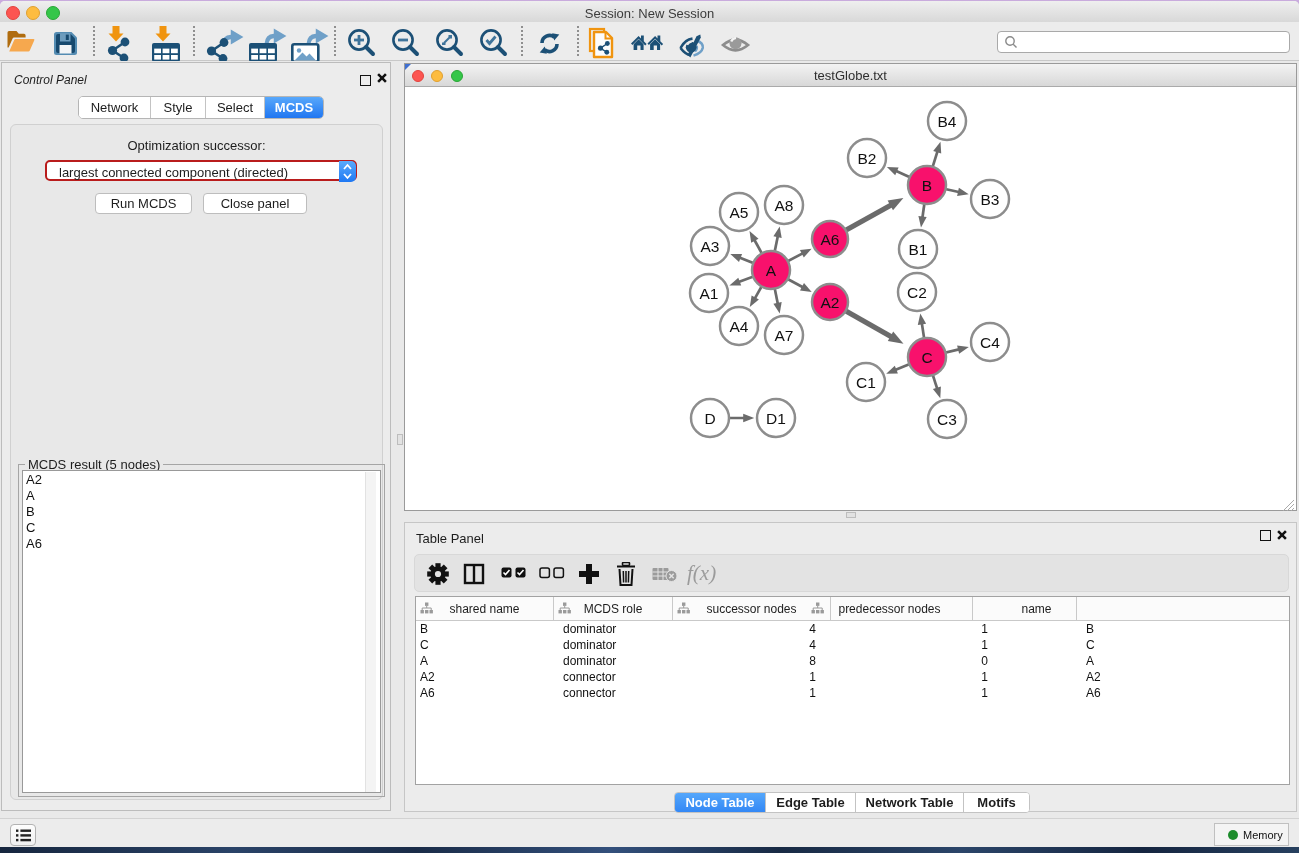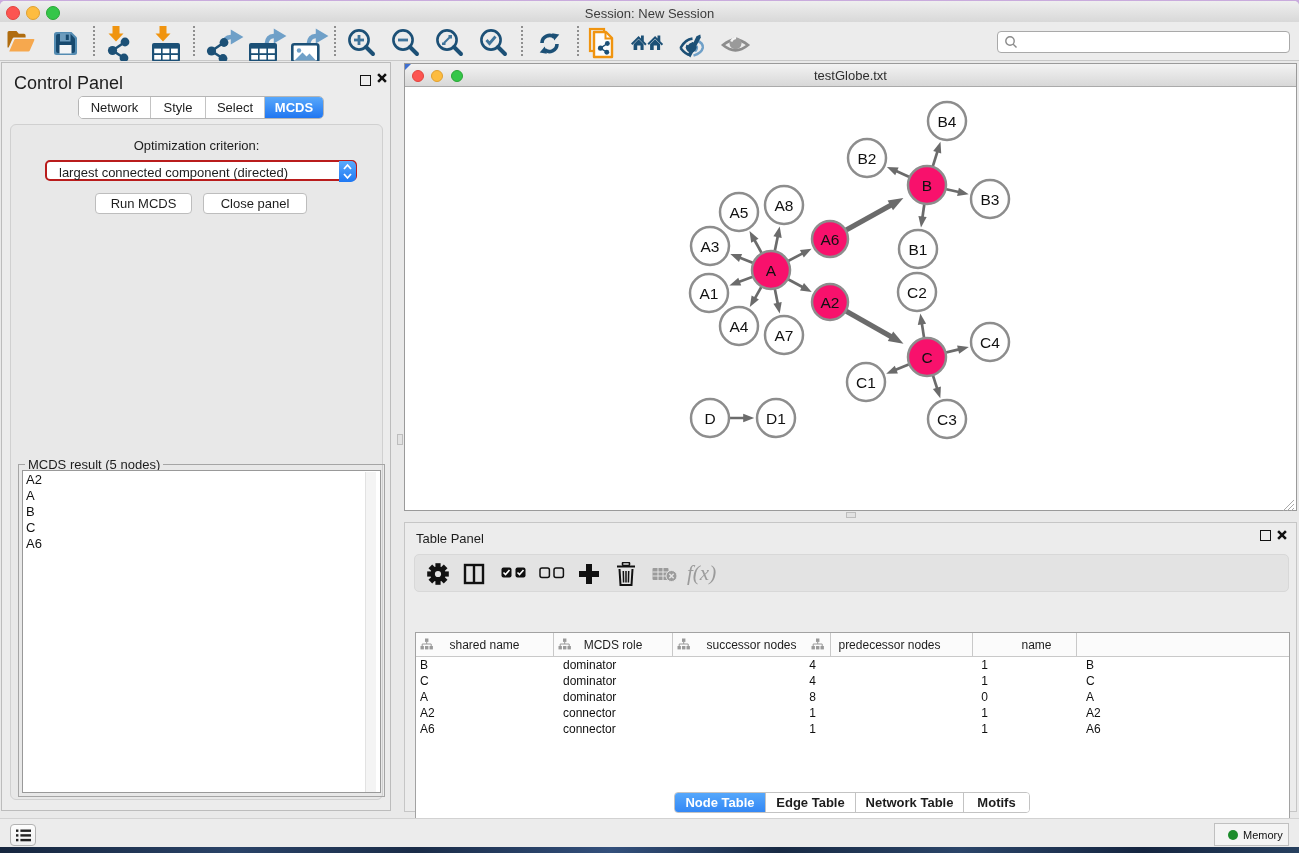--- a/index.html
+++ b/index.html
@@ -24,21 +24,21 @@
   background:#ececec;border-bottom:1px solid #c8c8c8;}
 .sep{position:absolute;top:4px;height:30px;width:0;
   border-left:2px dotted #8f8f8f;}
 #searchbox{position:absolute;left:997px;top:9px;width:291px;height:20px;
   background:#fff;border:1px solid #a9a9a9;border-radius:4px;}
 #content{position:absolute;left:0;top:61px;width:1299px;height:757px;
   background:#e9e9e9;}
 
 #cpanel{position:absolute;left:1px;top:62px;width:390px;height:749px;
   background:#ececec;border:1px solid #bcbcbc;box-sizing:border-box;}
-#cpanel-title{position:absolute;left:12px;top:10px;font-size:18px;color:#1d1d1d;}
+#cpanel-title{position:absolute;left:12px;top:10px;font-size:12px;color:#1d1d1d;font-style:italic;}
 .float-btn{position:absolute;top:12px;width:9px;height:9px;border:1.5px solid #111;}
 #cptabs{position:absolute;left:76px;top:33px;height:21px;display:flex;
   border:1px solid #b5b5b5;border-radius:5px;overflow:hidden;background:#fff;}
 .cptab{height:21px;line-height:21px;font-size:13px;color:#1d1d1d;text-align:center;
   border-right:1px solid #c3c3c3;background:#fff;}
 .cptab:last-child{border-right:none;}
 .cptab.sel{background:linear-gradient(#58a8fb,#2076f1);color:#fff;}
 #cpinner{position:absolute;left:8px;top:61px;width:373px;height:676px;
   background:#e8e8e8;border:1px solid #d0d0d0;border-radius:6px;box-sizing:border-box;}
 #optlabel{position:absolute;left:0;top:13px;width:100%;text-align:center;
@@ -71,21 +71,21 @@
 #gcorner{position:absolute;left:0;top:0;width:0;height:0;
   border-top:6px solid #3f6fd1;border-right:6px solid transparent;}
 #grip{position:absolute;right:2px;bottom:2px;width:11px;height:11px;}
 
 #tpanel{position:absolute;left:404px;top:522px;width:893px;height:290px;
   background:#ececec;border:1px solid #c6c6c6;box-sizing:border-box;}
 #tpanel-title{position:absolute;left:11px;top:8px;font-size:13px;color:#1d1d1d;}
 #ttoolbar{position:absolute;left:9px;top:31px;width:875px;height:38px;
   background:#e3e3e3;border:1px solid #d8d8d8;border-radius:5px;box-sizing:border-box;}
 #ttable{position:absolute;left:10px;top:73px;width:875px;height:189px;
-  background:#fff;border:1px solid #a2a2a2;box-sizing:border-box;margin-top:36px;}
+  background:#fff;border:1px solid #a2a2a2;box-sizing:border-box;}
 #thead{position:absolute;left:0;top:0;width:100%;height:23px;
   background:#fbfbfb;border-bottom:1px solid #c9c9c9;}
 .hcell{position:absolute;top:0;height:23px;border-right:1px solid #c9c9c9;box-sizing:border-box;}
 .hcell .txt{position:absolute;top:5px;width:100%;text-align:center;font-size:12px;color:#1d1d1d;}
 .trow{position:absolute;left:0;width:100%;height:16px;font-size:12px;color:#111;}
 .trow span{position:absolute;top:1px;}
 #ttabs{position:absolute;left:269px;top:269px;height:19px;display:flex;
   border:1px solid #c3c3c3;border-radius:4px;overflow:hidden;background:#fff;}
 .ttab{height:29px;line-height:19px;font-size:13px;color:#1d1d1d;text-align:center;
   border-right:1px solid #c3c3c3;background:#fff;font-weight:bold;}
@@ -281,21 +281,21 @@
         <path d="M1.2 3 L3 1.2 L6 4.2 L9 1.2 L10.8 3 L7.8 6 L10.8 9 L9 10.8 L6 7.8 L3 10.8 L1.2 9 L4.2 6 Z" fill="#111"></path>
       </svg>
     </div>
   <div id="cptabs">
     <div class="cptab" style="width:71px;">Network</div>
     <div class="cptab" style="width:54px;">Style</div>
     <div class="cptab" style="width:58px;">Select</div>
     <div class="cptab sel" style="width:58px;font-weight:bold;">MCDS</div>
   </div>
   <div id="cpinner">
-    <div id="optlabel">Optimization criterion:</div>
+    <div id="optlabel">Optimization successor:</div>
     <div id="dropdown">
         <span>largest connected component (directed)</span>
       <div id="ddstep">
           <svg class="abs" style="left:3px;top:2px" width="11" height="17" viewBox="0 0 11 17">
             <path d="M2 6 L5.5 2 L9 6" fill="none" stroke="#fff" stroke-width="1.8"></path>
             <path d="M2 11 L5.5 15 L9 11" fill="none" stroke="#fff" stroke-width="1.8"></path>
           </svg>
         </div>
     </div>
     <div class="btn" style="left:84px;top:68px;width:97px;">Run MCDS</div>

